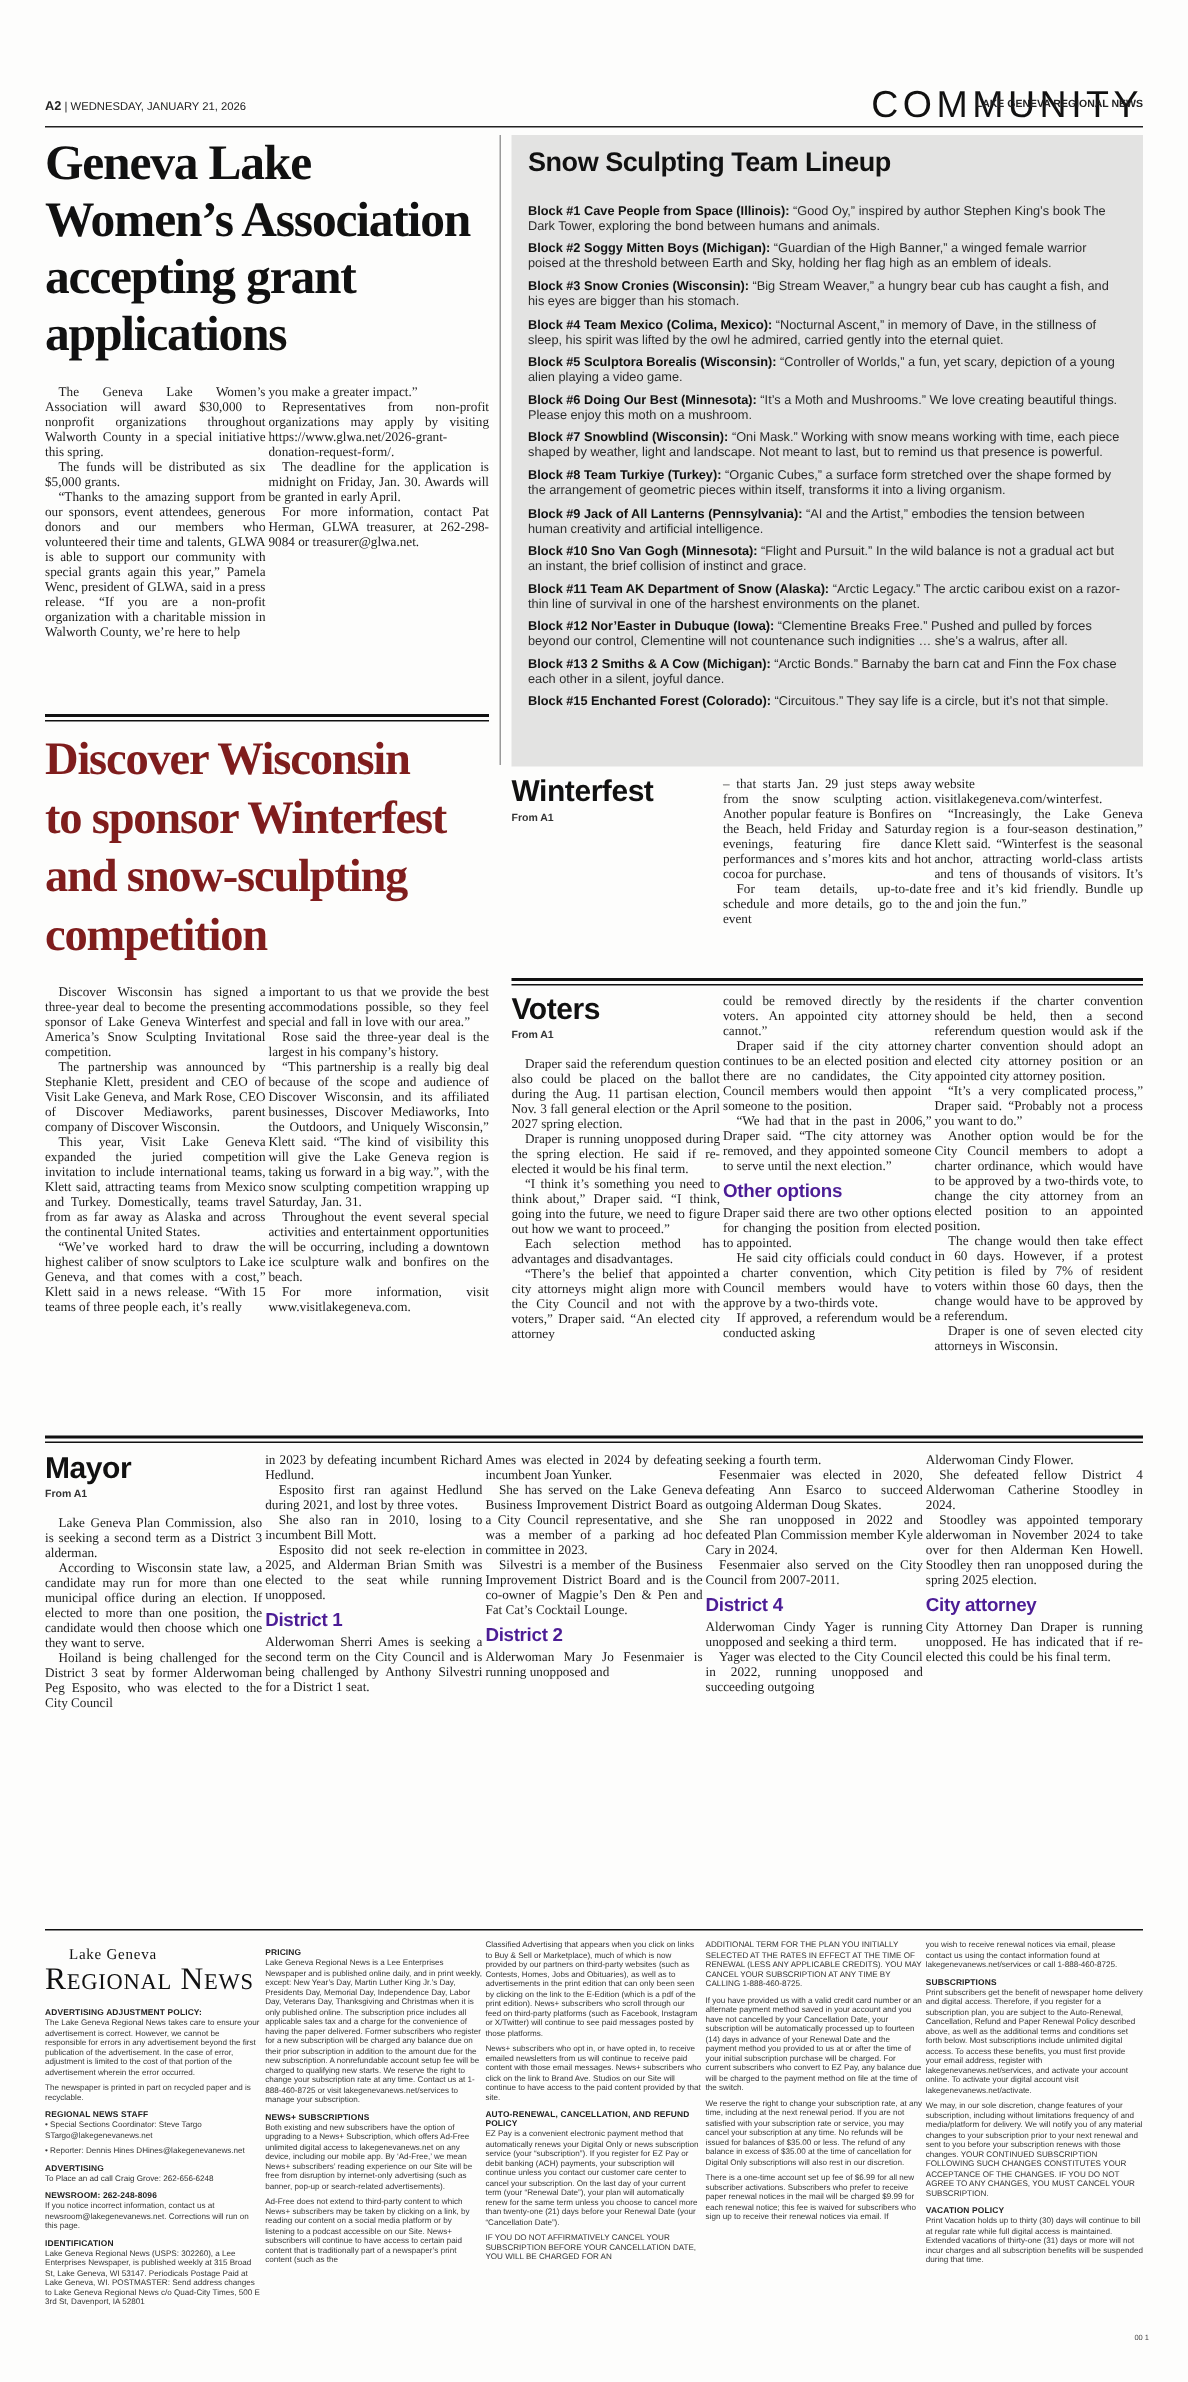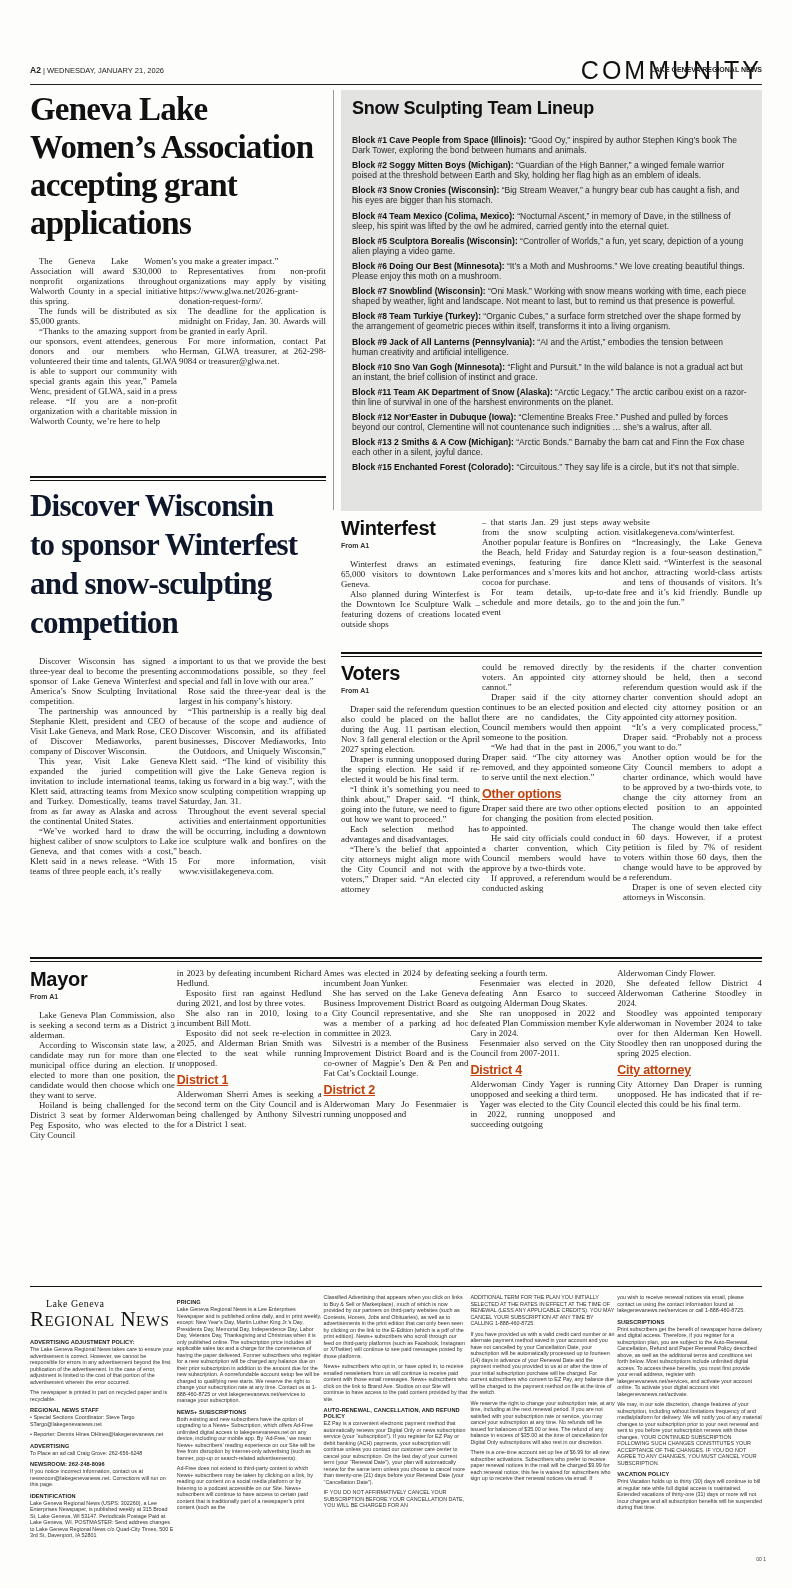--- a/index.html
+++ b/index.html
@@ -31,31 +31,31 @@
   .entry{margin:0 0 5px 0;font-size:8.5px;line-height:10.1px;color:#2a2a2a;text-align:left;}
   .entry b{color:#111;}
   
   .dbl{border-top:2px solid #111;border-bottom:1px solid #111;height:2px;position:absolute;}
   .dbl1{left:30px;top:476px;width:296px;}
   .dbl2{left:341px;top:652px;width:421px;}
   .dbl3{left:30px;top:957px;width:732px;}
   .mast-rule{position:absolute;left:30px;top:1286px;width:732px;border-top:1px solid #111;}
   
   .art2{position:absolute;left:30px;top:486px;width:296px;}
-  .headline-md div{font-size:31px;line-height:39px;font-weight:bold;letter-spacing:-0.8px;white-space:nowrap;color:#0f172a;}
+  .headline-md div{font-size:31px;line-height:39px;font-weight:bold;letter-spacing:-0.8px;white-space:nowrap;color:#7f1d1d;}
   .art2 .cols{margin-top:14px;}
   
   .jump-head{font-family:"Liberation Sans",sans-serif;}
   .jump-title{font-size:20px;font-weight:bold;letter-spacing:-0.3px;color:#111;line-height:22px;}
   .jump-from{font-size:7px;font-weight:bold;color:#333;margin:3px 0 10px 0;}
   .winterfest{position:absolute;left:341px;top:517px;width:421px;}
   .voters{position:absolute;left:341px;top:662px;width:421px;}
   .mayor{position:absolute;left:30px;top:968px;width:732px;}
-  .subhead{font-family:"Liberation Sans",sans-serif;font-size:12.5px;font-weight:bold;color:#c2410c;
-           margin:5px 0 2px 0;letter-spacing:-0.2px;text-decoration:underline;}
+  .subhead{font-family:"Liberation Sans",sans-serif;font-size:12.5px;font-weight:bold;color:#4c1d95;
+           margin:5px 0 2px 0;letter-spacing:-0.2px;}
   
   .masthead{position:absolute;left:30px;top:1294px;width:732px;font-family:"Liberation Sans",sans-serif;}
   .mast-logo{margin:4px 0 10px 0;font-family:"Liberation Serif",serif;color:#111;}
   .logo-top{font-size:10px;margin-left:16px;letter-spacing:0.5px;}
   .logo-main{font-variant:small-caps;font-size:21px;line-height:20px;letter-spacing:0.5px;}
   .fp-head{font-size:5.6px;font-weight:bold;color:#222;margin:5px 0 1px 0;letter-spacing:0.1px;}
   .fp-para{font-size:5.4px;line-height:6.5px;color:#333;margin:0 0 4px 0;text-align:left;}
   .pagemark{position:absolute;right:26px;bottom:26px;font-family:"Liberation Sans",sans-serif;
             font-size:5px;line-height:5.5px;color:#444;text-align:center;}
 </style>
@@ -145,24 +145,20 @@
     </div>
   </div>
 
   <div class="winterfest">
     <div class="cols">
       <div class="col">
         <div class="jump-head">
           <div class="jump-title">Winterfest</div>
           <div class="jump-from">From A1</div>
         </div>
-        <div>
-            <p class="para">Winterfest draws an estimated 65,000 visitors to downtown Lake Geneva.</p>
-            <p class="para">Also planned during Winterfest is the Downtown Ice Sculpture Walk – featuring dozens of creations located outside shops</p>
-          </div>
       </div>
       <div class="col flush-first">
           <p class="para">– that starts Jan. 29 just steps away from the snow sculpting action. Another popular feature is Bonfires on the Beach, held Friday and Saturday evenings, featuring fire dance performances and s’mores kits and hot cocoa for purchase.</p>
           <p class="para">For team details, up-to-date schedule and more details, go to the event</p>
         </div>
       <div class="col flush-first">
           <p class="para">website visitlakegeneva.com/winterfest.</p>
           <p class="para">“Increasingly, the Lake Geneva region is a four-season destination,” Klett said. “Winterfest is the seasonal anchor, attracting world-class artists and tens of thousands of visitors. It’s free and it’s kid friendly. Bundle up and join the fun.”</p>
         </div>
     </div>

